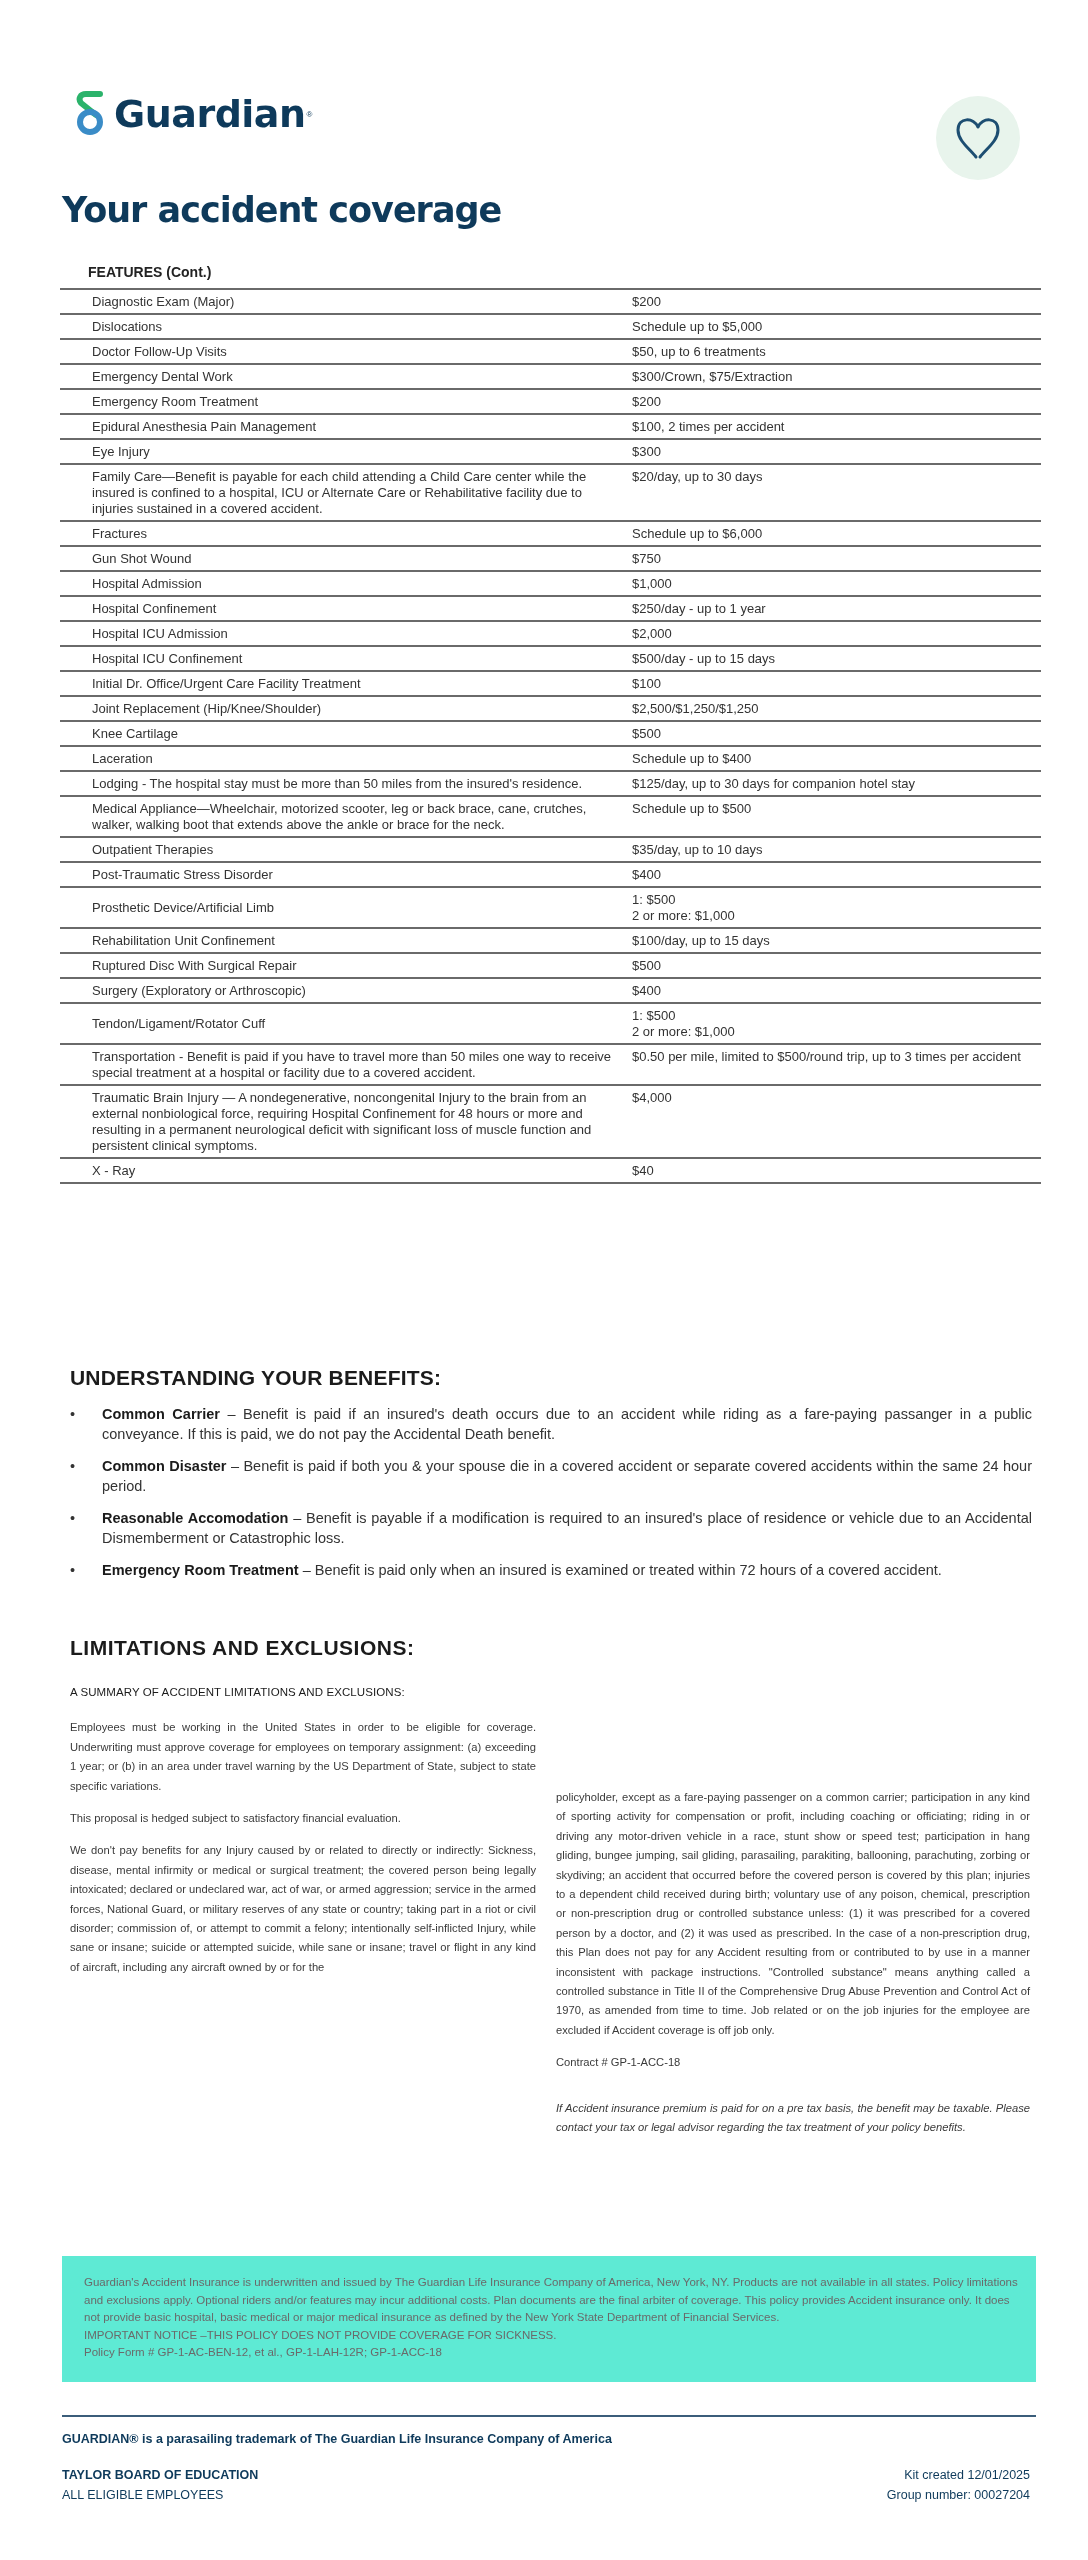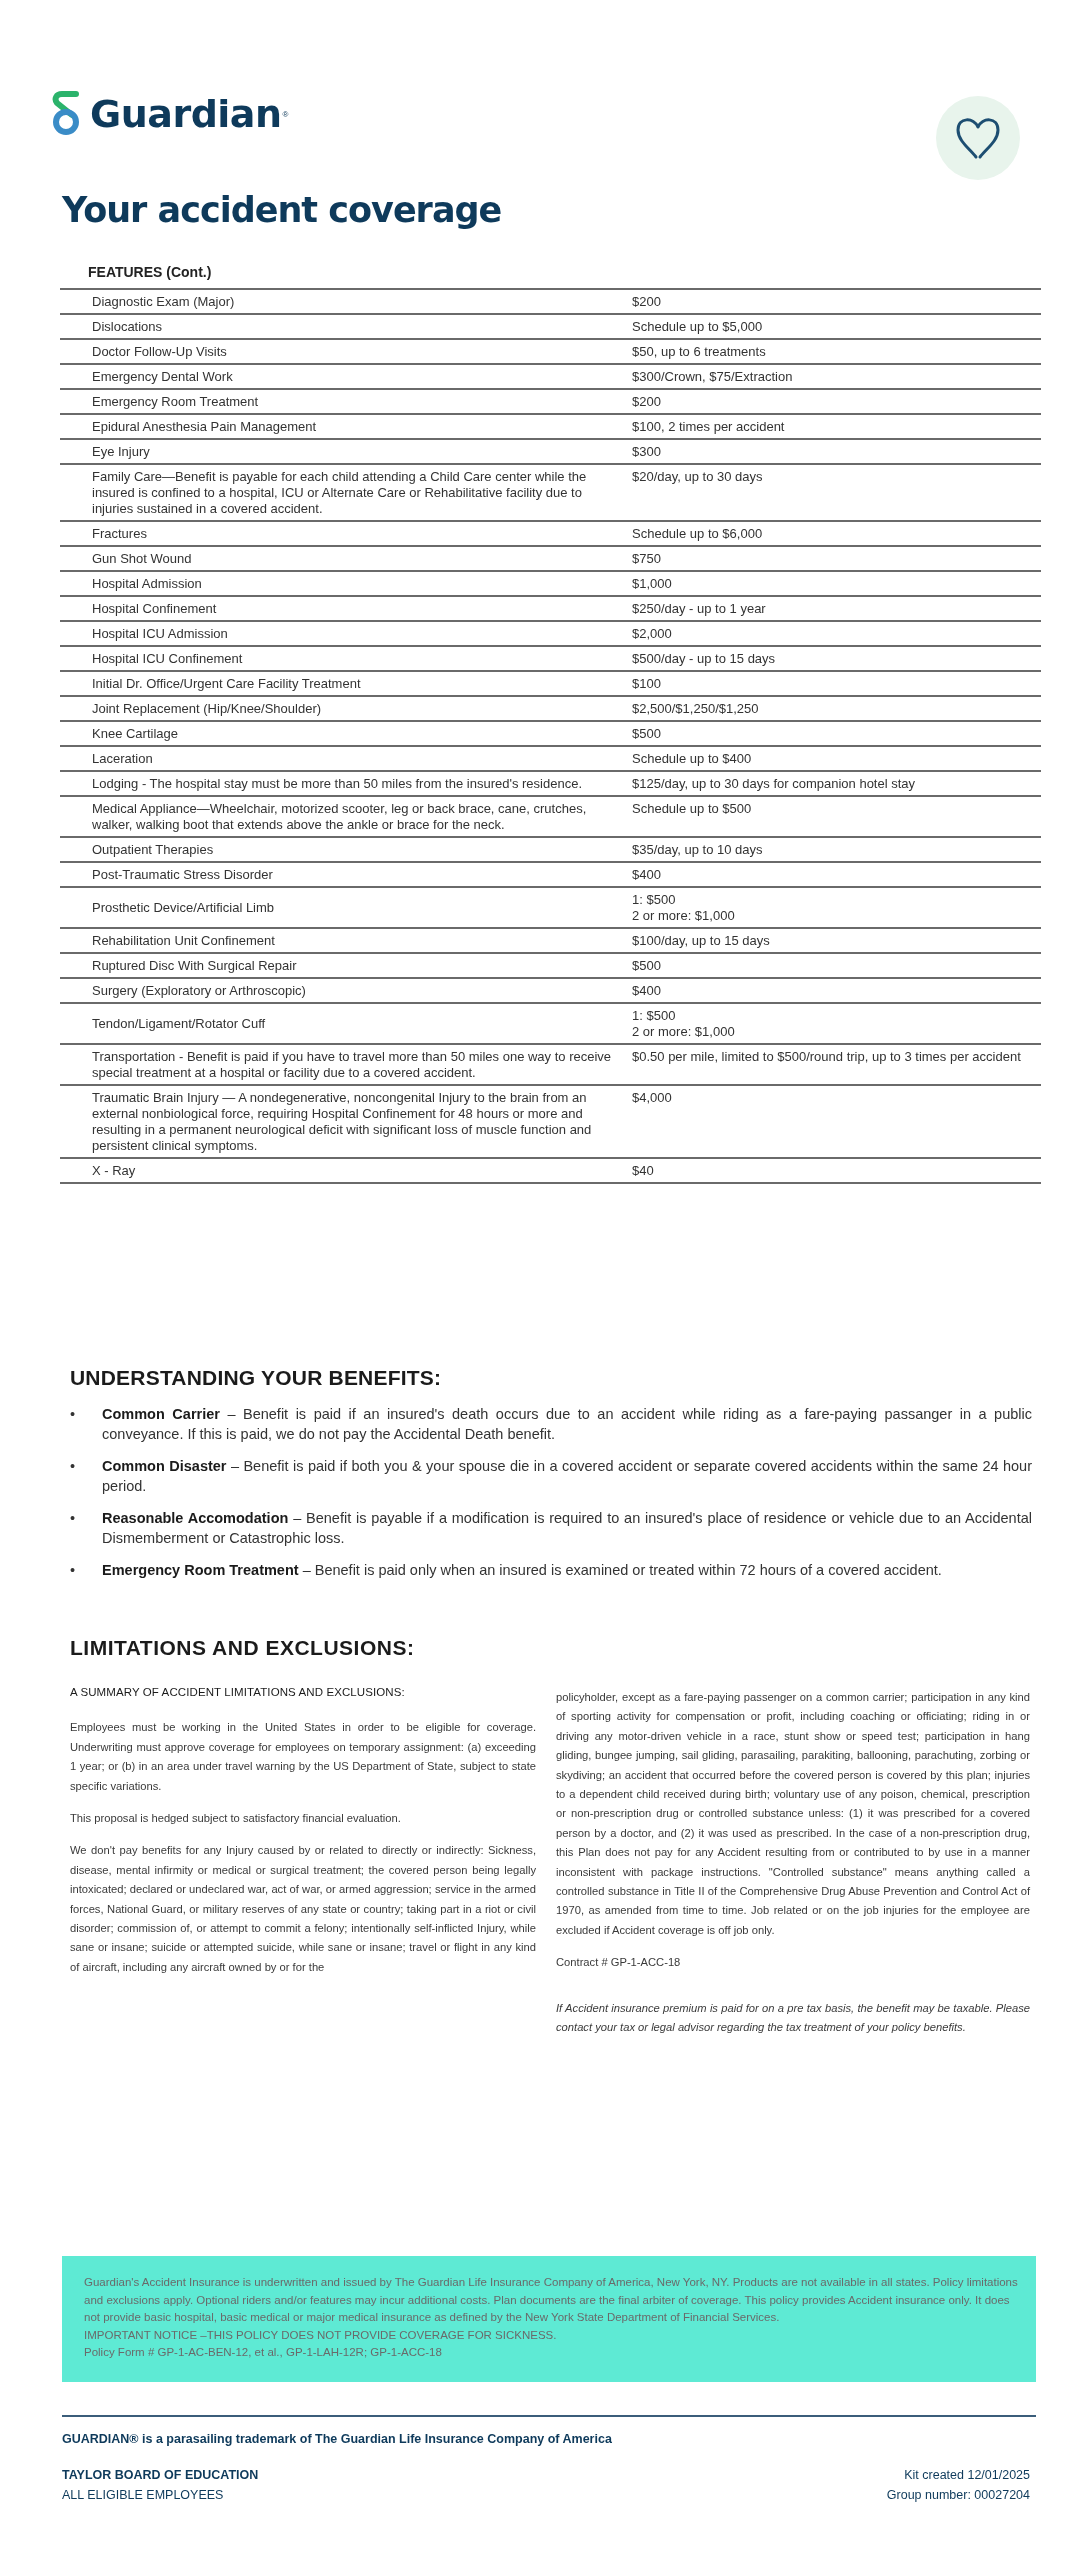--- a/index.html
+++ b/index.html
@@ -1,19 +1,19 @@
 <!DOCTYPE html>
 <html><head>
 <meta charset="utf-8">
 <style>
   * { box-sizing: border-box; margin: 0; padding: 0; }
   html, body { width: 1088px; height: 2560px; background: #ffffff; overflow: hidden; }
   body { position: relative; font-family: "Liberation Sans", sans-serif; color: #2b2b2b; }
 
-  .logo { position: absolute; left: 52px; top: 90px; height: 48px; display: flex; align-items: center; }
+  .logo { position: absolute; left: 76px; top: 90px; height: 48px; display: flex; align-items: center; }
   .logo-mark { width: 30px; height: 46px; margin-right: 8px; }
   .logo-text { font-family: "DejaVu Sans", sans-serif; font-weight: bold; font-size: 38px; color: #0e3a5b; letter-spacing: -0.5px; }
   .logo-reg { font-size: 8px; color: #0e3a5b; vertical-align: top; margin-left: 1px; }
 
   .heart-badge { position: absolute; left: 936px; top: 96px; width: 84px; height: 84px; border-radius: 50%; background: #e8f4ec; display: flex; align-items: center; justify-content: center; }
 
   .page-title { position: absolute; left: 62px; top: 190px; font-family: "DejaVu Sans", sans-serif; font-weight: bold; font-size: 35px; color: #0e3a5b; letter-spacing: -1px; }
 
   .features-heading { position: absolute; left: 72px; top: 264px; font-size: 14px; font-weight: bold; color: #222; padding-left: 16px; }
 
@@ -27,21 +27,21 @@
 
   .benefits-title { position: absolute; left: 70px; top: 1366px; font-size: 21px; font-weight: bold; color: #1b1b1b; letter-spacing: 0.2px; }
   .benefits-list { position: absolute; left: 70px; top: 1404px; width: 962px; list-style: none; }
   .benefits-list li { position: relative; padding-left: 32px; font-size: 14.5px; line-height: 20px; color: #333; margin-bottom: 12px; text-align: justify; }
   .benefits-list li .bullet { position: absolute; left: 0; top: 0; }
   .benefits-list li .term { font-weight: bold; color: #1b1b1b; }
 
   .limits-title { position: absolute; left: 70px; top: 1636px; font-size: 21px; font-weight: bold; color: #1b1b1b; letter-spacing: 0.5px; }
   .limits-col { position: absolute; font-size: 11.2px; line-height: 19.4px; color: #3a3a3a; text-align: justify; }
   .limits-left { left: 70px; top: 1683px; width: 466px; }
-  .limits-right { left: 556px; top: 1688px; width: 474px; }
+  .limits-right { left: 556px; top: 1788px; width: 474px; }
   .limits-sub { font-weight: normal; font-size: 11.5px; color: #1b1b1b; margin-bottom: 16px; letter-spacing: 0.1px; }
   .limits-col p { margin-bottom: 13px; }
   .limits-col p.contract { margin-bottom: 26px; }
   .limits-col p.italic { font-style: italic; }
 
   .disclaimer-box { position: absolute; left: 62px; top: 2256px; width: 974px; height: 126px; background: #5eead4; padding: 18px 12px 0 22px; font-size: 11.5px; line-height: 17.5px; color: #6a6a6a; }
   .disclaimer-box p { margin: 0; }
 
   .footer-rule { position: absolute; left: 62px; top: 2415px; width: 974px; height: 2px; background: #3b5d7a; }
   .trademark { position: absolute; left: 62px; top: 2432px; font-size: 12.5px; font-weight: bold; color: #0e3a5b; }

